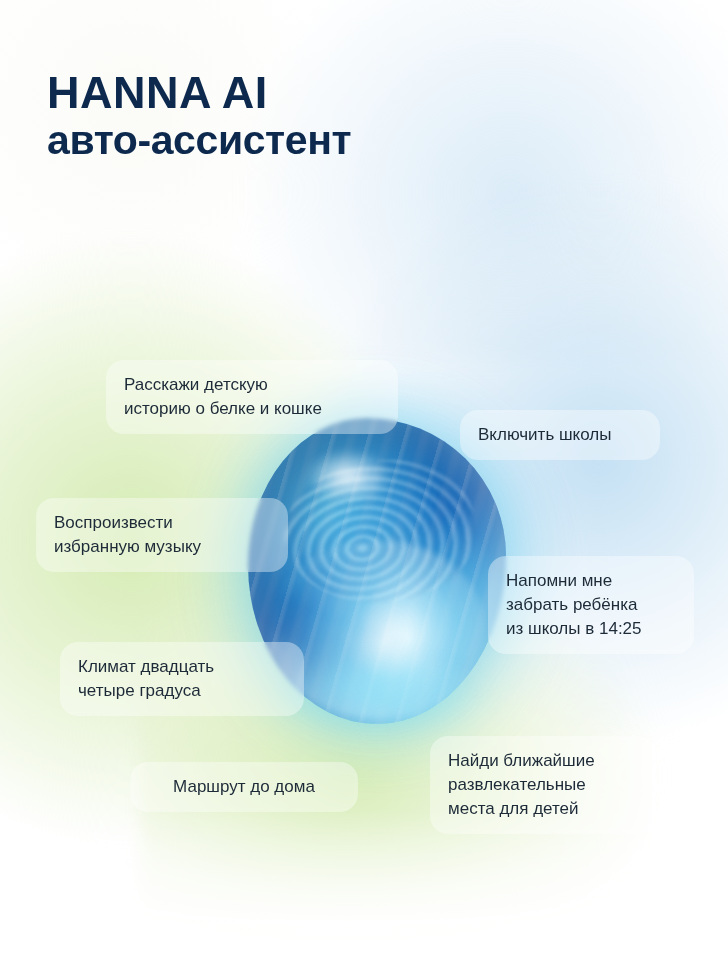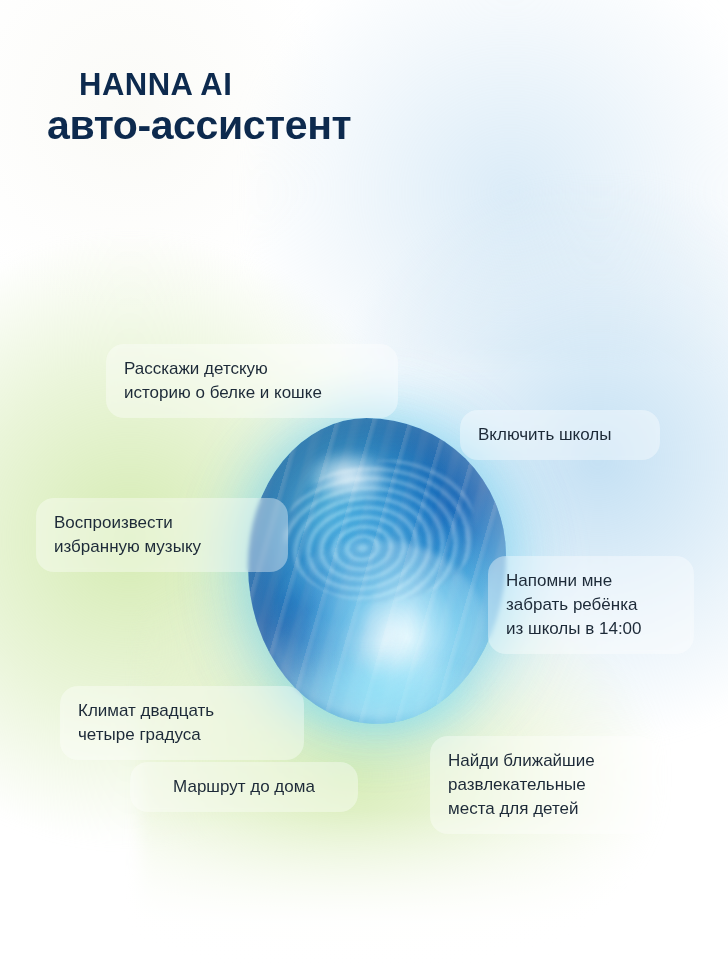--- a/index.html
+++ b/index.html
@@ -69,23 +69,22 @@
     left: 47px;
     top: 68px;
     color: #0d2a4e;
     font-weight: 700;
     line-height: 1.12;
     letter-spacing: -0.4px;
     z-index: 6;
   }
   .headline .brand {
     display: block;
-    font-size: 31px;
+    font-size: 45px;
     letter-spacing: 0.5px;
-    margin-left: 32px;
   }
   .headline .line2,
   .headline .line3 {
     display: block;
     font-size: 41px;
   }
 
   
   .orb-wrap {
     position: absolute;
@@ -187,25 +186,25 @@
     border-radius: 18px;
     color: #1d2a38;
     font-size: 17px;
     line-height: 1.42;
     padding: 13px 18px;
     backdrop-filter: blur(2px);
     z-index: 5;
     white-space: pre-line;
   }
 
-  .b1 { left: 106px;  top: 344px;  width: 292px; }
+  .b1 { left: 106px;  top: 360px;  width: 292px; }
   .b2 { left: 460px;  top: 410px;  width: 200px; }
   .b3 { left: 36px;   top: 498px;  width: 252px; }
   .b4 { left: 488px;  top: 556px;  width: 206px; }
-  .b5 { left: 60px;   top: 642px;  width: 244px; margin-top: 44px; }
+  .b5 { left: 60px;   top: 642px;  width: 244px; }
   .b6 { left: 130px;  top: 762px;  width: 228px; text-align: center; }
   .b7 { left: 430px;  top: 736px;  width: 226px; }
 </style>
 </head>
 <body>
 
 <div class="poster">
 
   <div class="bg-layer">
     <div class="bg-top-left-warm"></div>
@@ -229,21 +228,21 @@
     <div class="orb-base-glow"></div>
   </div>
 
   <div class="bubble b1">Расскажи детскую
 историю о белке и кошке</div>
   <div class="bubble b2">Включить школы</div>
   <div class="bubble b3">Воспроизвести
 избранную музыку</div>
   <div class="bubble b4">Напомни мне
 забрать ребёнка
-из школы в 14:00</div>
+из школы в 14:25</div>
   <div class="bubble b5">Климат двадцать
 четыре градуса</div>
   <div class="bubble b6">Маршрут до дома</div>
   <div class="bubble b7">Найди ближайшие
 развлекательные
 места для детей</div>
 
   <div class="bg-bottom-fade"></div>
 </div>
 

